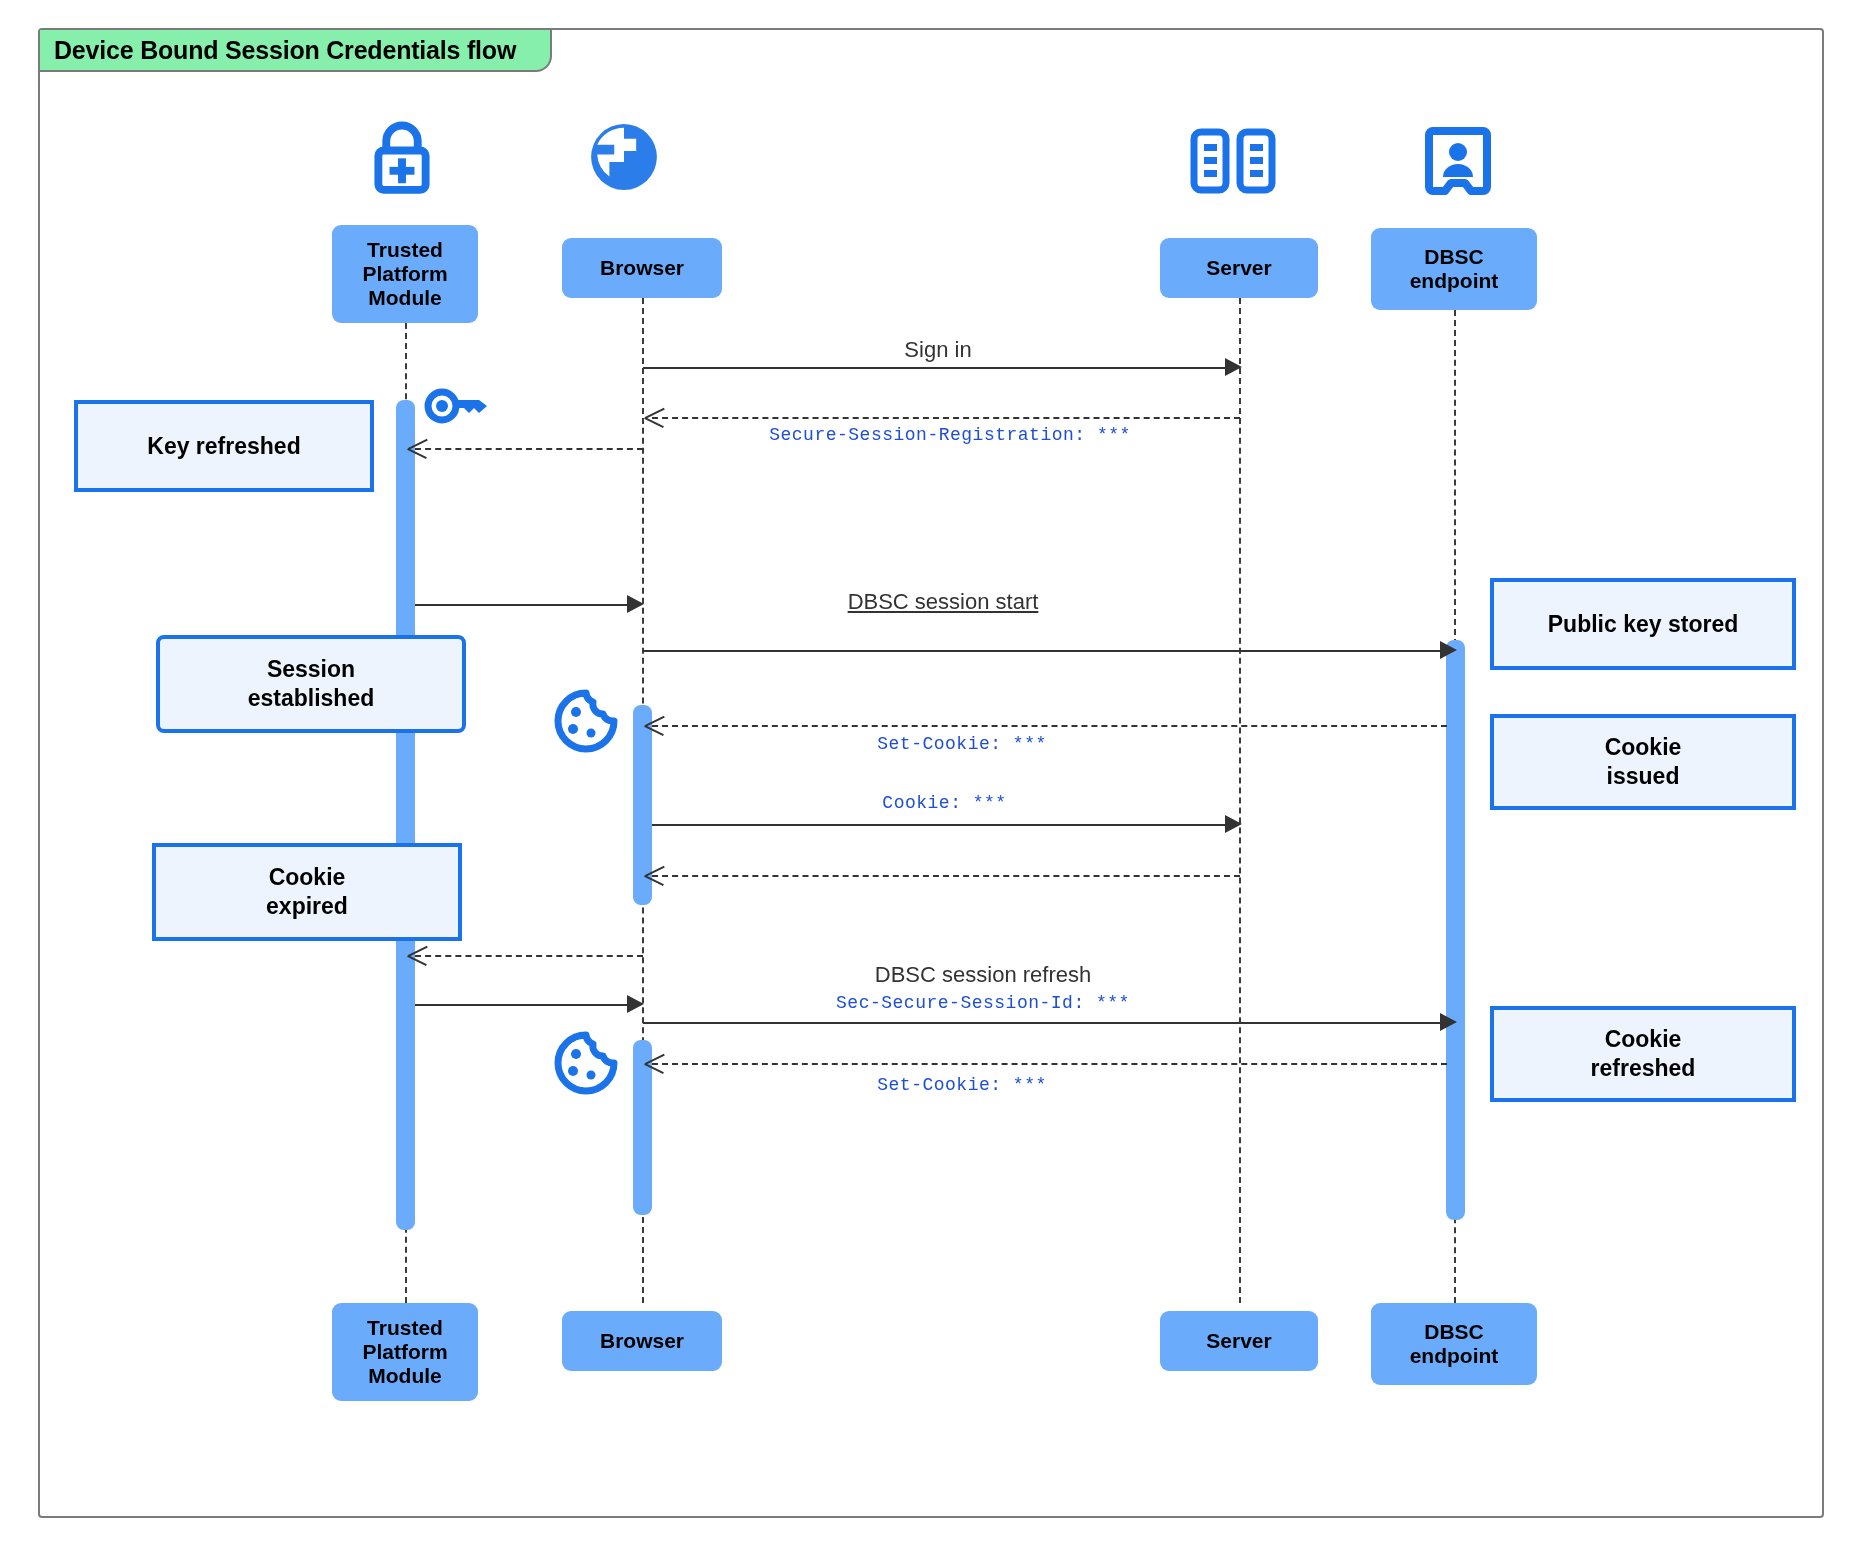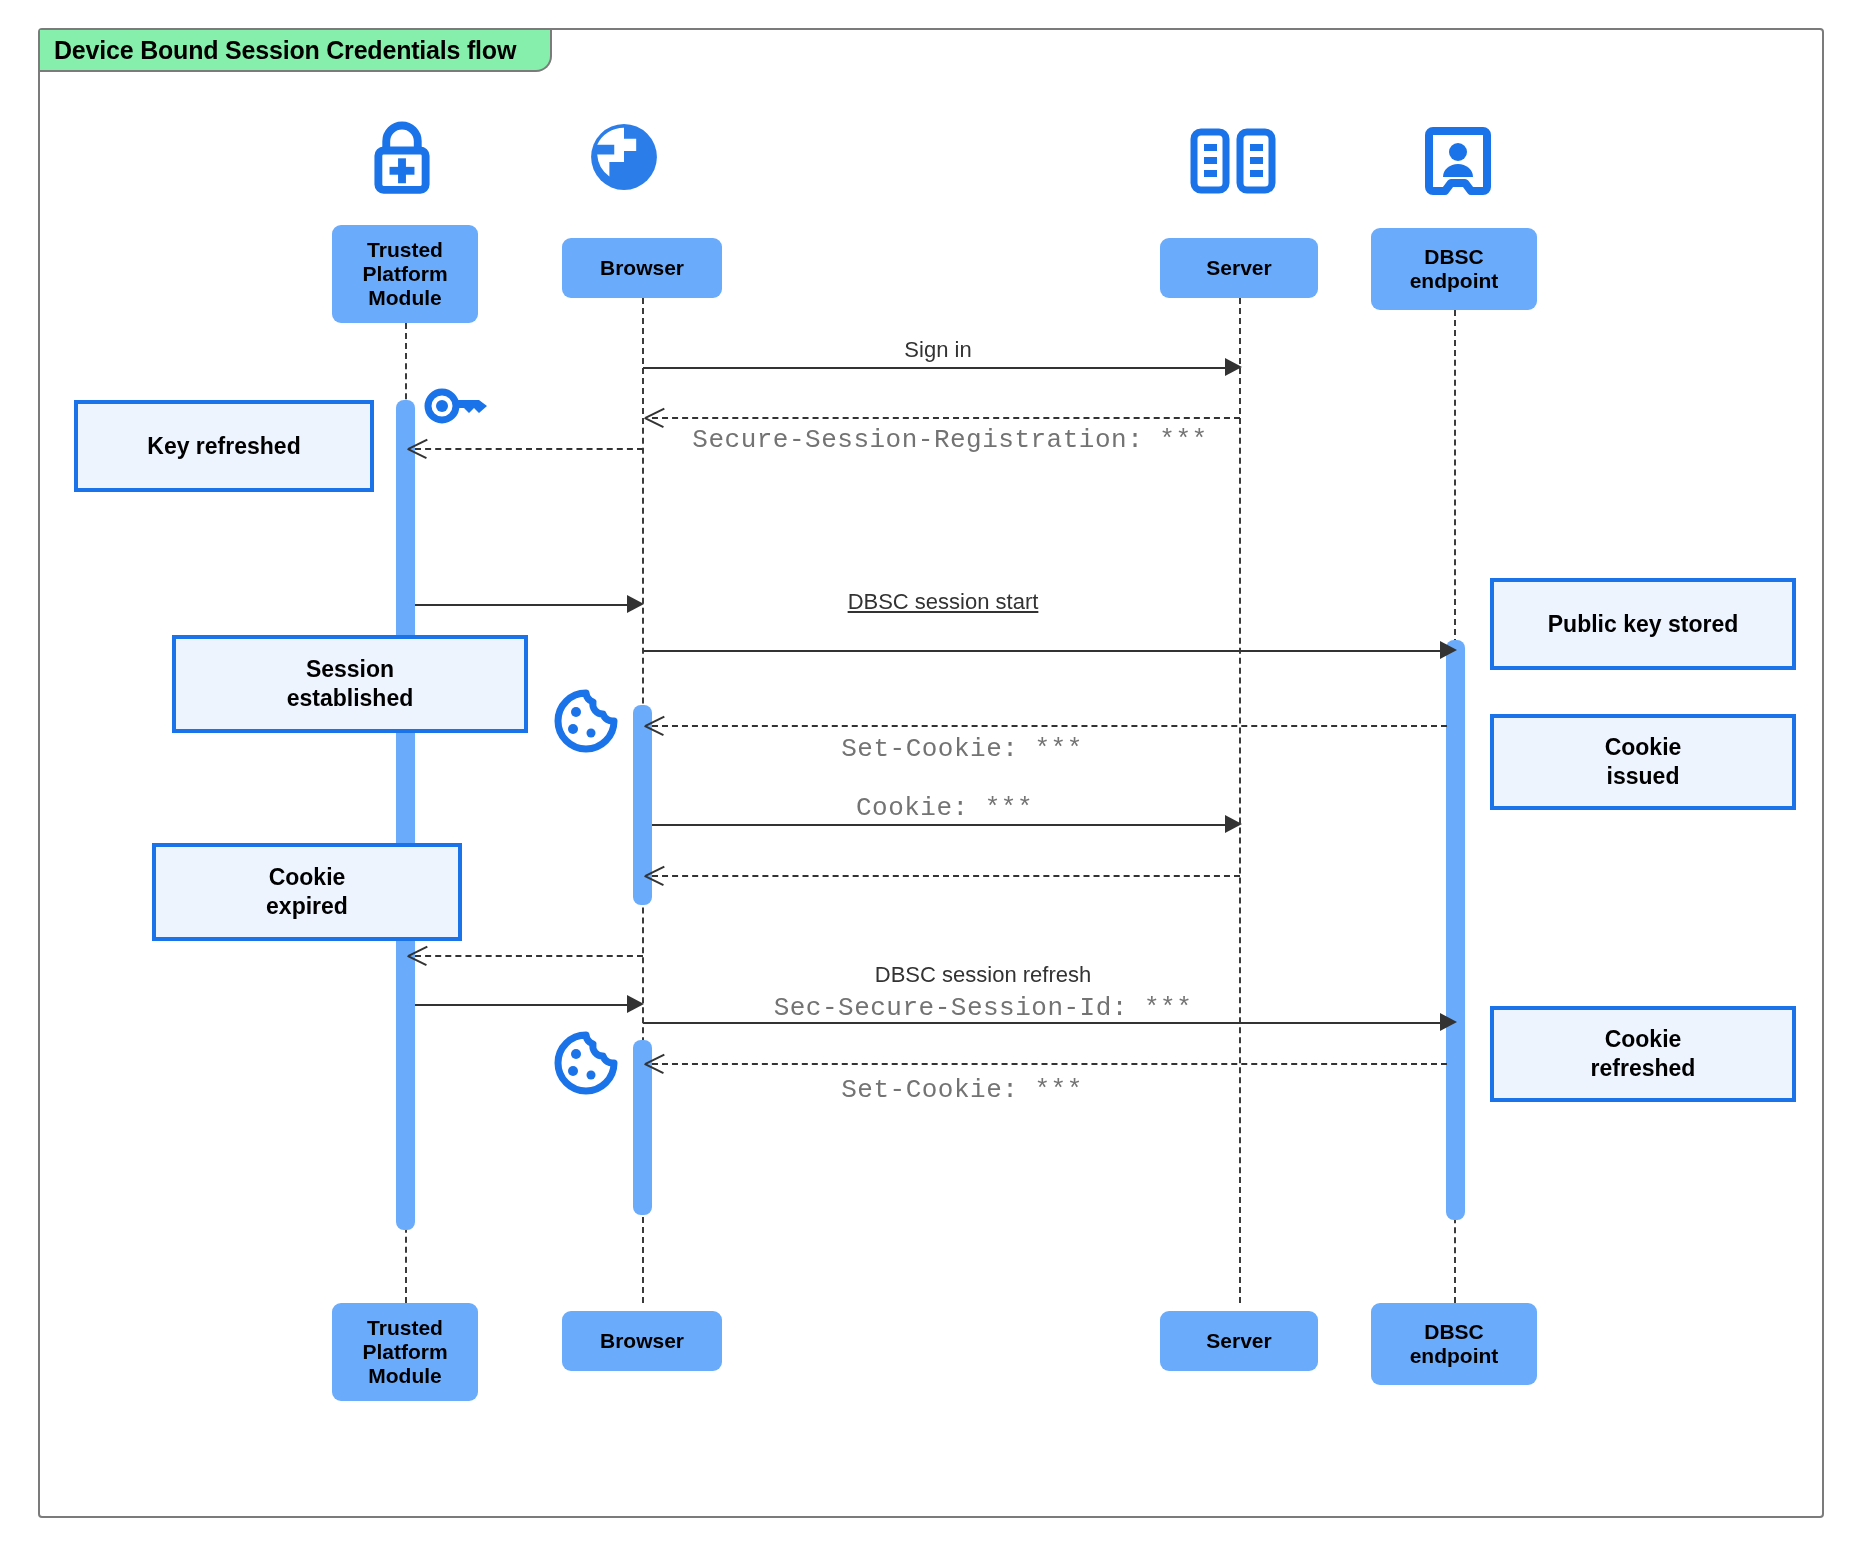--- a/index.html
+++ b/index.html
@@ -57,21 +57,21 @@
     border-top:2px solid #333;transform-origin:0 0;
   }
   .openL:before{transform:rotate(-26deg);}
   .openL:after{transform:rotate(26deg);}
 
   .msglabel{
     position:absolute;font-size:22px;color:#333;white-space:pre;
     font-family:"Liberation Sans",sans-serif;text-align:center;
   }
   .msglabel.mono{
-    font-family:"Liberation Mono",monospace;font-size:26px;letter-spacing:0.5px;color:#737373;
+    font-family:"Liberation Mono",monospace;font-size:18px;letter-spacing:0.5px;color:#1d4ed8;
   }
 
   .icon{position:absolute;}
 </style>
 </head>
 <body>
 
 <div id="stage">
 
   <div class="frame"></div>
@@ -139,21 +139,21 @@
   <div class="lifeline" style="left:1454px;top:310px;height:993px;"></div>
 
   <div class="act" style="left:396px;top:400px;width:19px;height:830px;"></div>
   <div class="act" style="left:633px;top:705px;width:19px;height:200px;"></div>
   <div class="act" style="left:633px;top:1040px;width:19px;height:175px;"></div>
   <div class="act" style="left:1446px;top:640px;width:19px;height:580px;"></div>
 
   <div class="note" style="left:74px;top:400px;width:300px;height:92px;">
     <span style="white-space:pre-line">Key refreshed</span>
   </div>
-  <div class="note" style="left:172px;top:635px;width:356px;height:98px;">
+  <div class="note" style="left:156px;top:635px;width:310px;height:98px;border-radius:8px;">
     <span style="white-space:pre-line">Session
 established</span>
   </div>
   <div class="note" style="left:152px;top:843px;width:310px;height:98px;">
     <span style="white-space:pre-line">Cookie
 expired</span>
   </div>
 
   <div class="note" style="left:1490px;top:578px;width:306px;height:92px;">
     <span style="white-space:pre-line">Public key stored</span>

